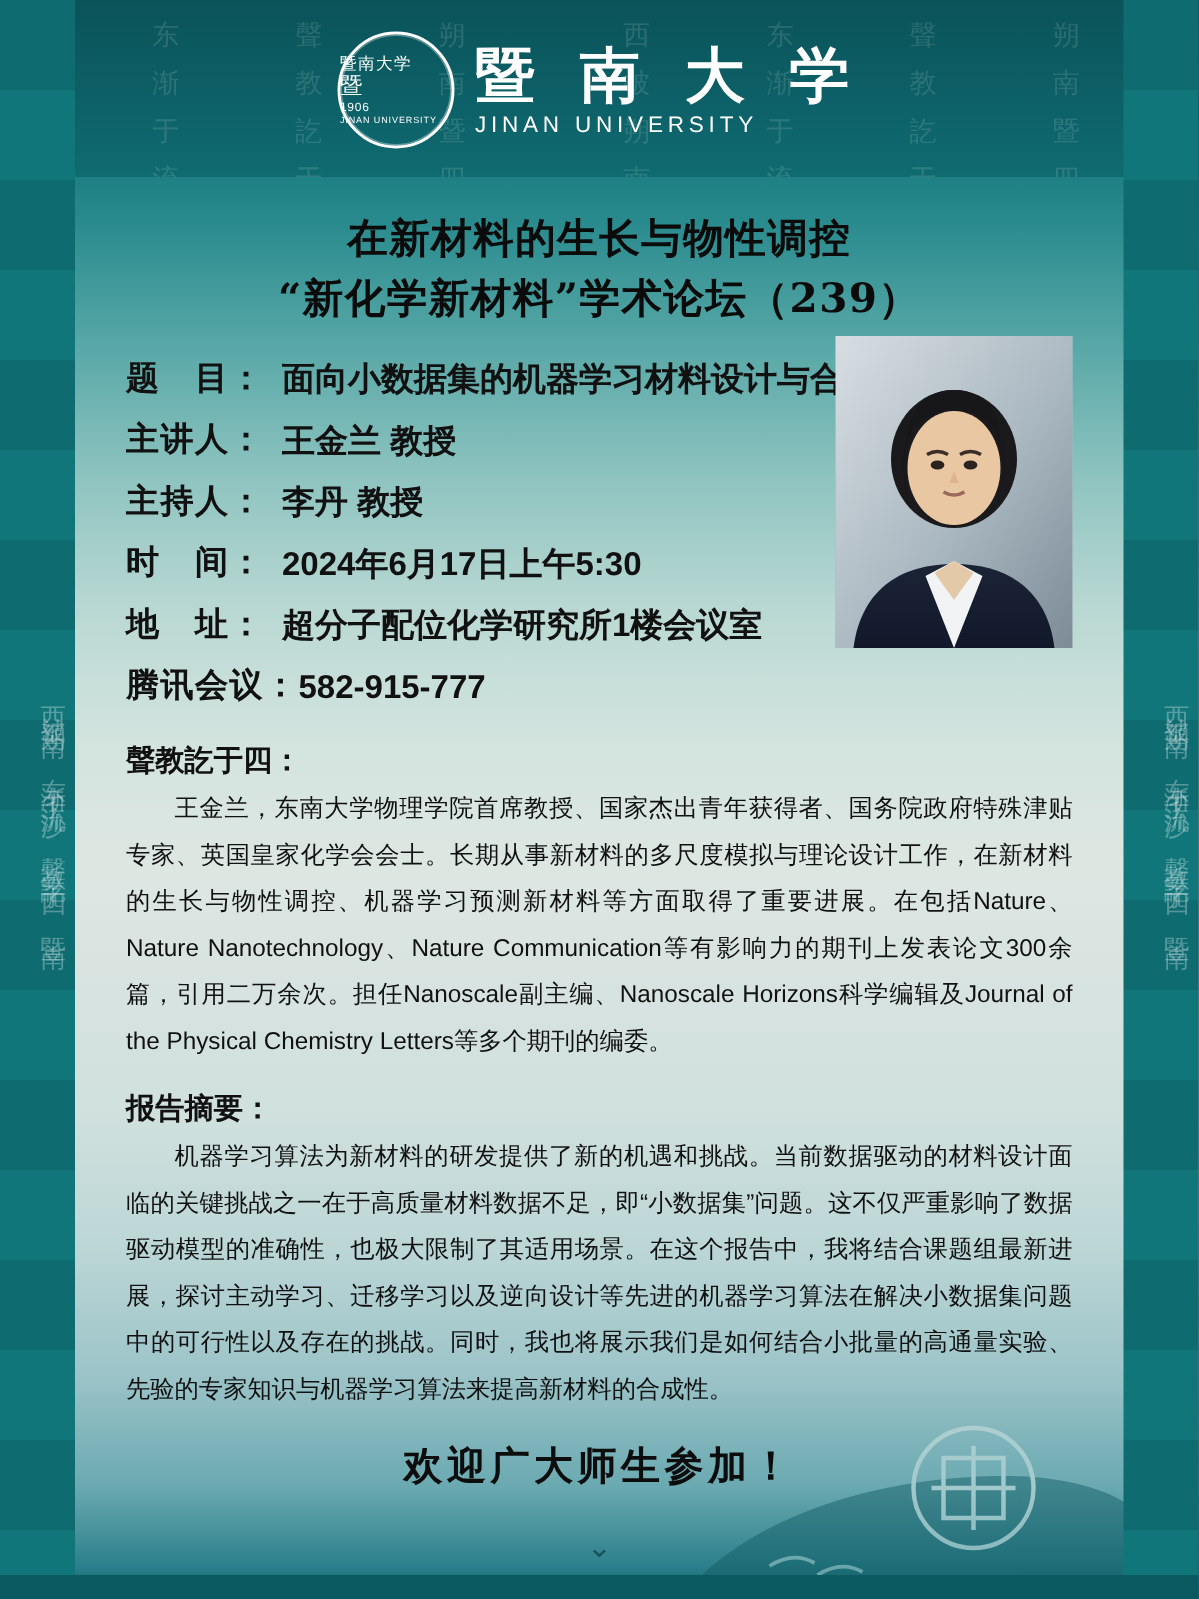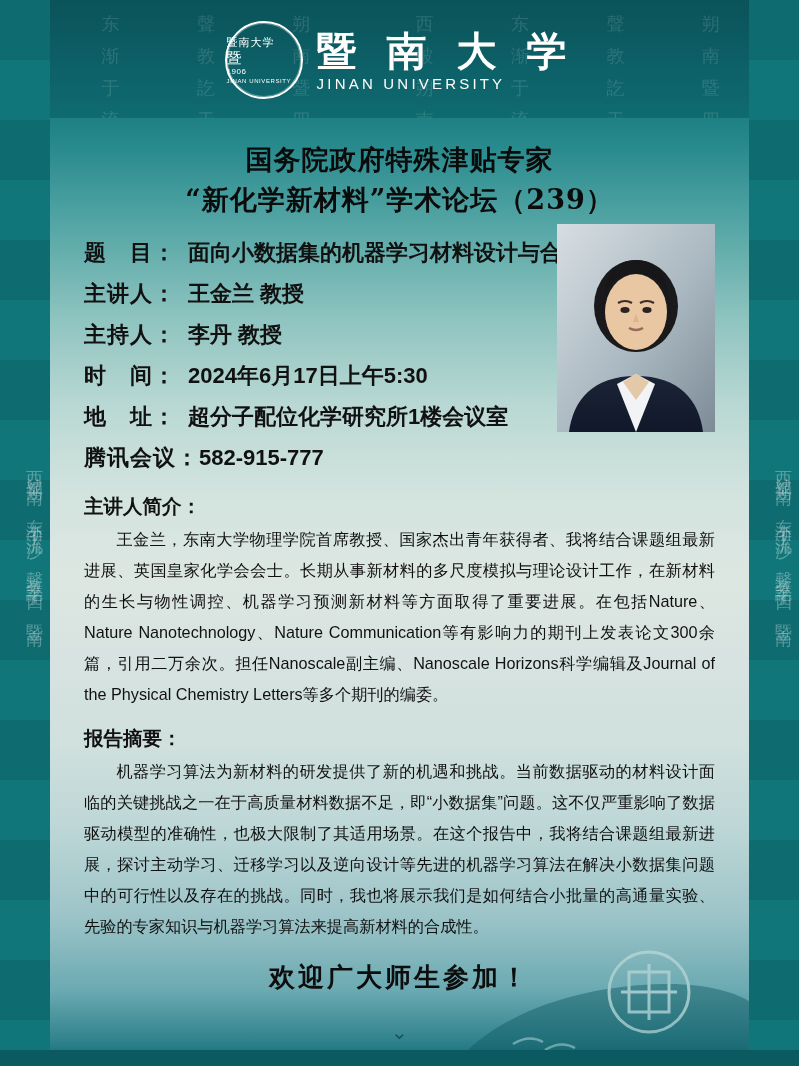--- a/index.html
+++ b/index.html
@@ -150,21 +150,21 @@
       <div>
         <div class="uni-name">暨 南 大 学</div>
         <div class="uni-en">JINAN  UNIVERSITY</div>
       </div>
     </div>
   </div>
 
   <div class="content">
 
     <div class="title-block">
-      <div class="title-line">国务院政府特殊津贴专家</div>
+      <div class="title-line">在新材料的生长与物性调控</div>
       <div class="title-line">“新化学新材料”学术论坛（239）</div>
     </div>
 
     <div class="portrait">
       <svg width="158" height="208" viewBox="0 0 158 208">
         <defs>
           <linearGradient id="bg" x1="0" y1="0" x2="1" y2="1">
             <stop offset="0%" stop-color="#d7dee2"></stop>
             <stop offset="55%" stop-color="#aab8c1"></stop>
             <stop offset="100%" stop-color="#7d8b97"></stop>
@@ -212,22 +212,22 @@
       <div class="field">
         <span class="lbl">地　址：</span>
         <span class="val">超分子配位化学研究所1楼会议室</span>
       </div>
       <div class="field">
         <span class="lbl">腾讯会议：</span>
         <span class="val">582-915-777</span>
       </div>
     </div>
 
-    <div class="section-head">主讲人简介：</div>
-    <div class="para">王金兰，东南大学物理学院首席教授、国家杰出青年获得者、我将结合课题组最新进展、英国皇家化学会会士。长期从事新材料的多尺度模拟与理论设计工作，在新材料的生长与物性调控、机器学习预测新材料等方面取得了重要进展。在包括Nature、Nature Nanotechnology、Nature Communication等有影响力的期刊上发表论文300余篇，引用二万余次。担任Nanoscale副主编、Nanoscale Horizons科学编辑及Journal of the Physical Chemistry Letters等多个期刊的编委。</div>
+    <div class="section-head">聲教訖于四：</div>
+    <div class="para">王金兰，东南大学物理学院首席教授、国家杰出青年获得者、国务院政府特殊津贴专家、英国皇家化学会会士。长期从事新材料的多尺度模拟与理论设计工作，在新材料的生长与物性调控、机器学习预测新材料等方面取得了重要进展。在包括Nature、Nature Nanotechnology、Nature Communication等有影响力的期刊上发表论文300余篇，引用二万余次。担任Nanoscale副主编、Nanoscale Horizons科学编辑及Journal of the Physical Chemistry Letters等多个期刊的编委。</div>
 
     <div class="section-head">报告摘要：</div>
     <div class="para">机器学习算法为新材料的研发提供了新的机遇和挑战。当前数据驱动的材料设计面临的关键挑战之一在于高质量材料数据不足，即“小数据集”问题。这不仅严重影响了数据驱动模型的准确性，也极大限制了其适用场景。在这个报告中，我将结合课题组最新进展，探讨主动学习、迁移学习以及逆向设计等先进的机器学习算法在解决小数据集问题中的可行性以及存在的挑战。同时，我也将展示我们是如何结合小批量的高通量实验、先验的专家知识与机器学习算法来提高新材料的合成性。</div>
 
     <div class="welcome">欢迎广大师生参加！</div>
   </div>
 
   <svg class="bottom-deco" viewBox="0 0 300 140">
     <path d="M0 140 C40 90 120 60 210 58 C250 57 285 66 300 78 L300 140 Z" fill="#0f5a63" opacity=".85"></path>
     <circle cx="196" cy="66" r="40" fill="none" stroke="#cfe3e2" stroke-width="3"></circle>

